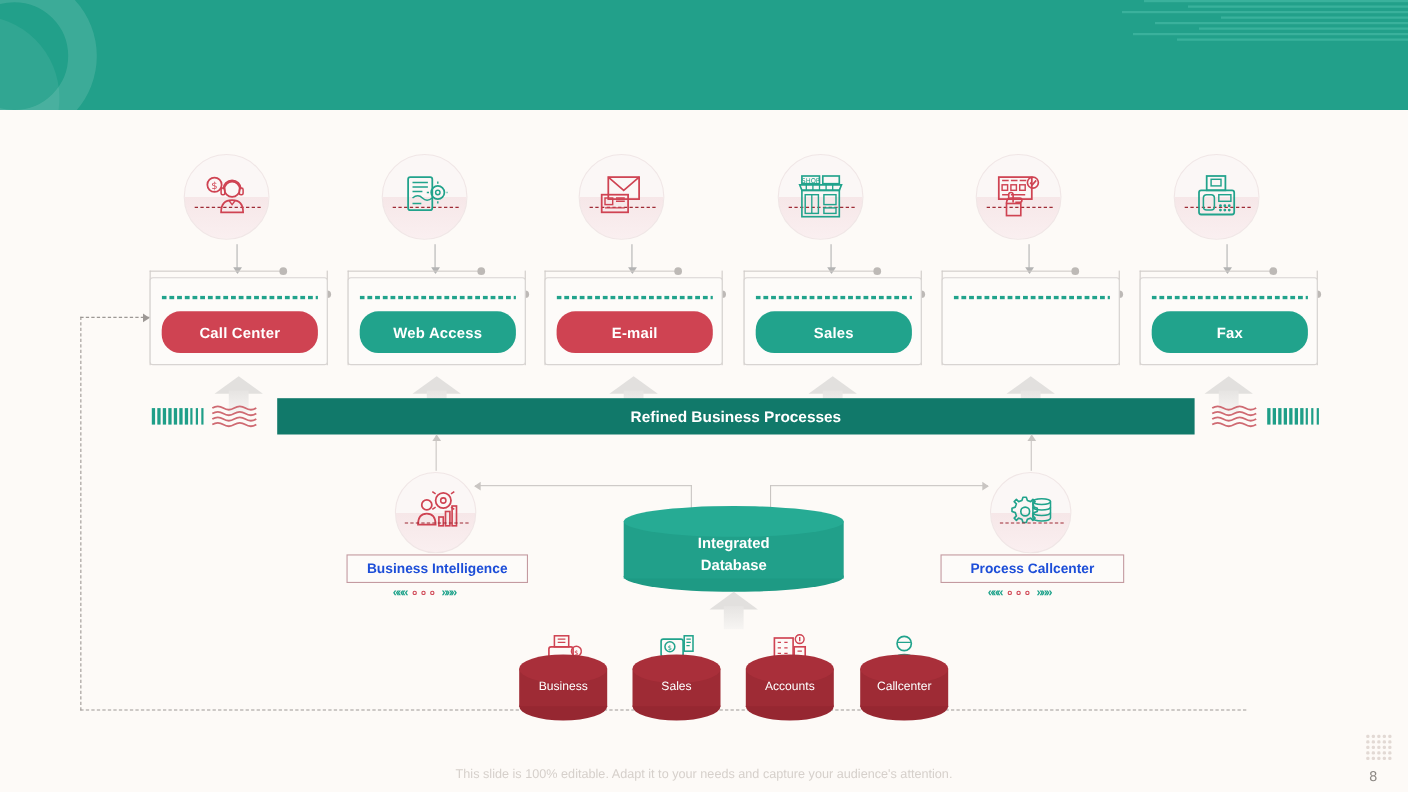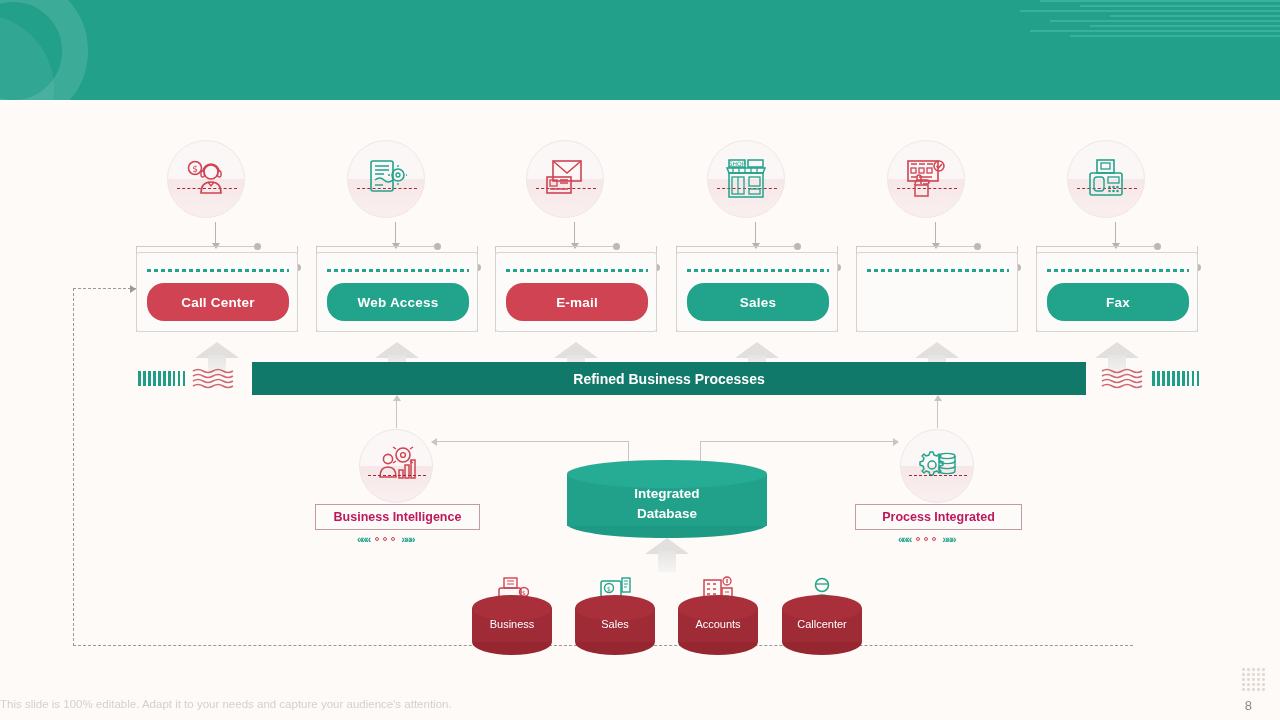--- a/index.html
+++ b/index.html
@@ -121,21 +121,21 @@
   
   .deco{ position:absolute; top:262px; height:32px; display:flex; align-items:center; gap:7px; }
   .deco-bars{ display:flex; gap:2.4px; }
   .deco-bars span{ display:block; width:2.6px; height:15px; background:#1f9e88; }
   .deco-waves svg{ display:block; }
 
   
   .nodebox{
     position:absolute; height:26px; border:1px solid #c49aa0; background:#fdfbf9;
     display:flex; align-items:center; justify-content:center;
-    font-size:12.5px; font-weight:bold; color:#be185d;
+    font-size:12.5px; font-weight:bold; color:#1d4ed8;
   }
   .midbadge{
     position:absolute; width:74px; height:74px; border-radius:50%;
     background:linear-gradient(180deg,#fbf7f6 0%,#fbf7f6 50%,#f6e7e8 50%,#faeff0 100%);
     border:1px solid #f0e6e6; display:flex; align-items:center; justify-content:center;
   }
   .midbadge .badge-line{ left:8px; top:45px; width:58px; }
 
   .chev{ position:absolute; display:flex; align-items:center; gap:6px; font-size:11px; }
   .chev .cl{ color:#21a38c; letter-spacing:-2px; font-weight:bold; }
@@ -199,21 +199,21 @@
     border-top:1.2px dashed #9d9895;
   }
   .loop-arrow{
     position:absolute; left:130px; top:185px; width:0;height:0;
     border-top:4px solid transparent; border-bottom:4px solid transparent;
     border-left:6px solid #9d9895;
   }
 
   
   .footer-note{
-    position:absolute; left:0; top:698px; width:1280px; 
+    position:absolute; left:0; top:698px; width:1280px; text-align:center;
     font-size:11.5px; color:#d6d0cb;
   }
   .page-num{
     position:absolute; right:28px; top:698px; font-size:13px; color:#8d8884;
   }
   .corner-dots{ position:absolute; right:12px; top:668px; width:26px; height:26px; }
   .corner-dots i{
     position:absolute; width:2.6px; height:2.6px; border-radius:50%; background:#e2d9d4; display:block;
   }
 </style>
@@ -515,21 +515,21 @@
     <div class="badge-line"></div>
     <svg width="42" height="40" viewBox="0 0 42 40">
       <path d="M14 6 l3 0 l1 3 l3 1 l2 -2 l2 2 l-2 2 l1 3 l3 1 l0 3 l-3 1 l-1 3 l2 2 l-2 2 l-2 -2 l-3 1 l-1 3 l-3 0 l-1 -3 l-3 -1 l-2 2 l-2 -2 l2 -2 l-1 -3 l-3 -1 l0 -3 l3 -1 l1 -3 l-2 -2 l2 -2 l2 2 l3 -1 z" fill="none" stroke="#21a38c" stroke-width="1.5" stroke-linejoin="round"></path>
       <circle cx="16" cy="19" r="4" fill="none" stroke="#21a38c" stroke-width="1.5"></circle>
       <ellipse cx="31" cy="10" rx="8" ry="2.6" fill="none" stroke="#21a38c" stroke-width="1.4"></ellipse>
       <path d="M23 10 v5 a8 2.6 0 0 0 16 0 v-5" fill="none" stroke="#21a38c" stroke-width="1.4"></path>
       <path d="M23 15 v5 a8 2.6 0 0 0 16 0 v-5" fill="none" stroke="#21a38c" stroke-width="1.4"></path>
       <path d="M23 20 v5 a8 2.6 0 0 0 16 0 v-5" fill="none" stroke="#21a38c" stroke-width="1.4"></path>
     </svg>
   </div>
-  <div class="nodebox" style="left:855px; top:404px; width:167px;">Process Integrated</div>
+  <div class="nodebox" style="left:855px; top:404px; width:167px;">Process Callcenter</div>
   <div class="chev" style="left:898px; top:433px;">
     <span class="cl">«««</span>
     <span class="dots">
         <i></i>
         <i></i>
         <i></i>
       </span>
     <span class="cr">»»»</span>
   </div>
 

